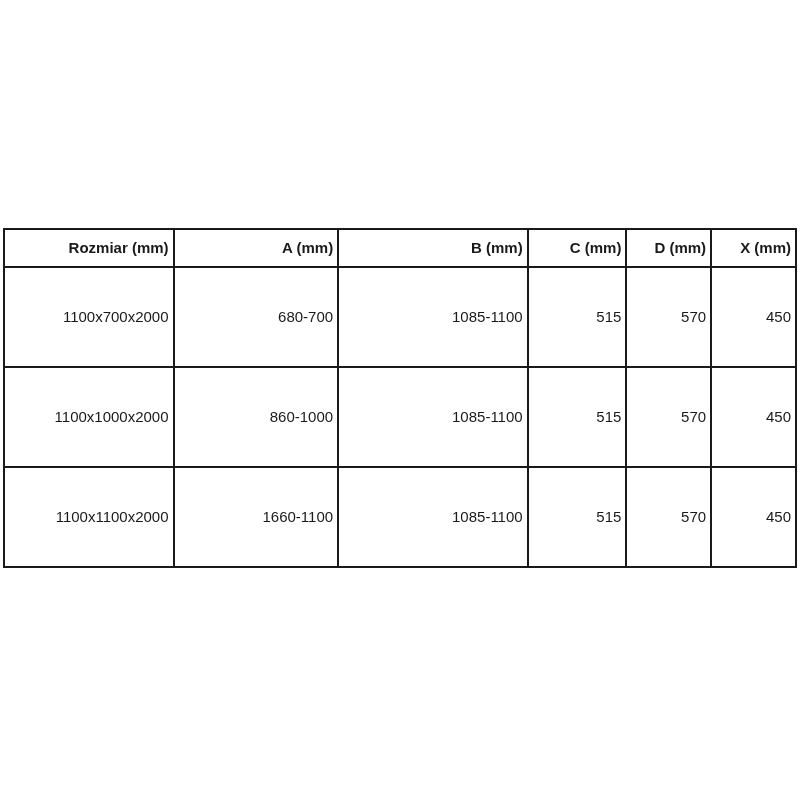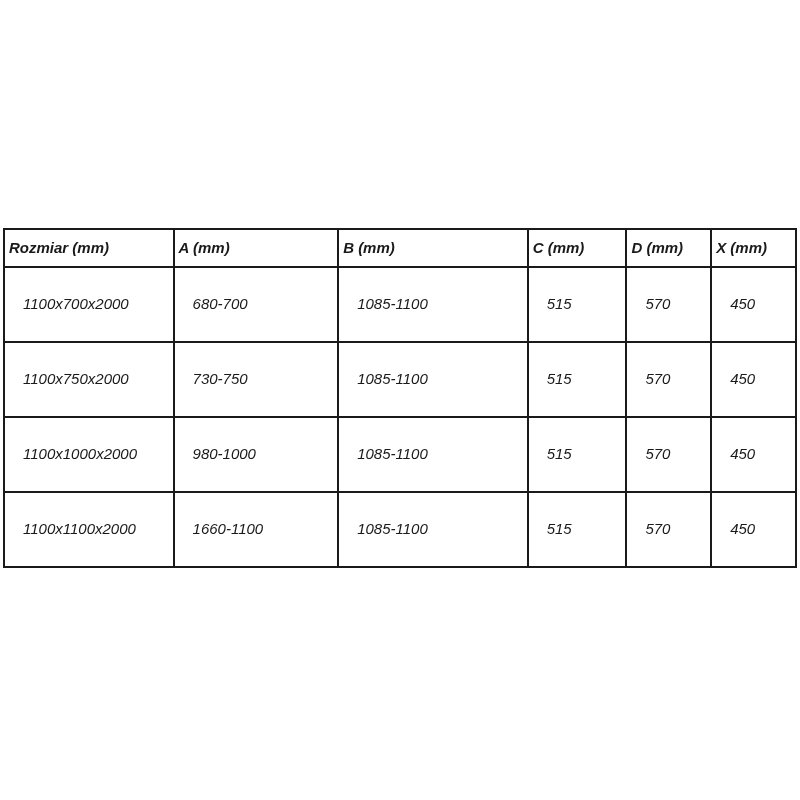--- a/index.html
+++ b/index.html
@@ -22,29 +22,28 @@
     top: 228px;
     width: 794px;
     height: 340px;
     border-collapse: collapse;
     table-layout: fixed;
     background: #ffffff;
   }
   table.dim-table th,
   table.dim-table td {
     border: 2px solid #1a1a1a;
-    text-align: left;
+    text-align: right;
     vertical-align: middle;
     color: #1a1a1a;
     font-size: 15px;
     line-height: 1.1;
     padding: 2px 4px;
     overflow: hidden;
     white-space: nowrap;
-    font-style: italic;
   }
   table.dim-table th {
     font-weight: 700;
     height: 38px;
   }
   table.dim-table td {
     font-weight: 400;
     height: 37px;
     padding-left: 18px;
   }
@@ -82,30 +81,22 @@
     <tbody>
         <tr>
           <td>1100x700x2000</td>
           <td>680-700</td>
           <td>1085-1100</td>
           <td>515</td>
           <td>570</td>
           <td>450</td>
         </tr>
         <tr>
-          <td>1100x750x2000</td>
-          <td>730-750</td>
-          <td>1085-1100</td>
-          <td>515</td>
-          <td>570</td>
-          <td>450</td>
-        </tr>
-        <tr>
           <td>1100x1000x2000</td>
-          <td>980-1000</td>
+          <td>860-1000</td>
           <td>1085-1100</td>
           <td>515</td>
           <td>570</td>
           <td>450</td>
         </tr>
         <tr>
           <td>1100x1100x2000</td>
           <td>1660-1100</td>
           <td>1085-1100</td>
           <td>515</td>

